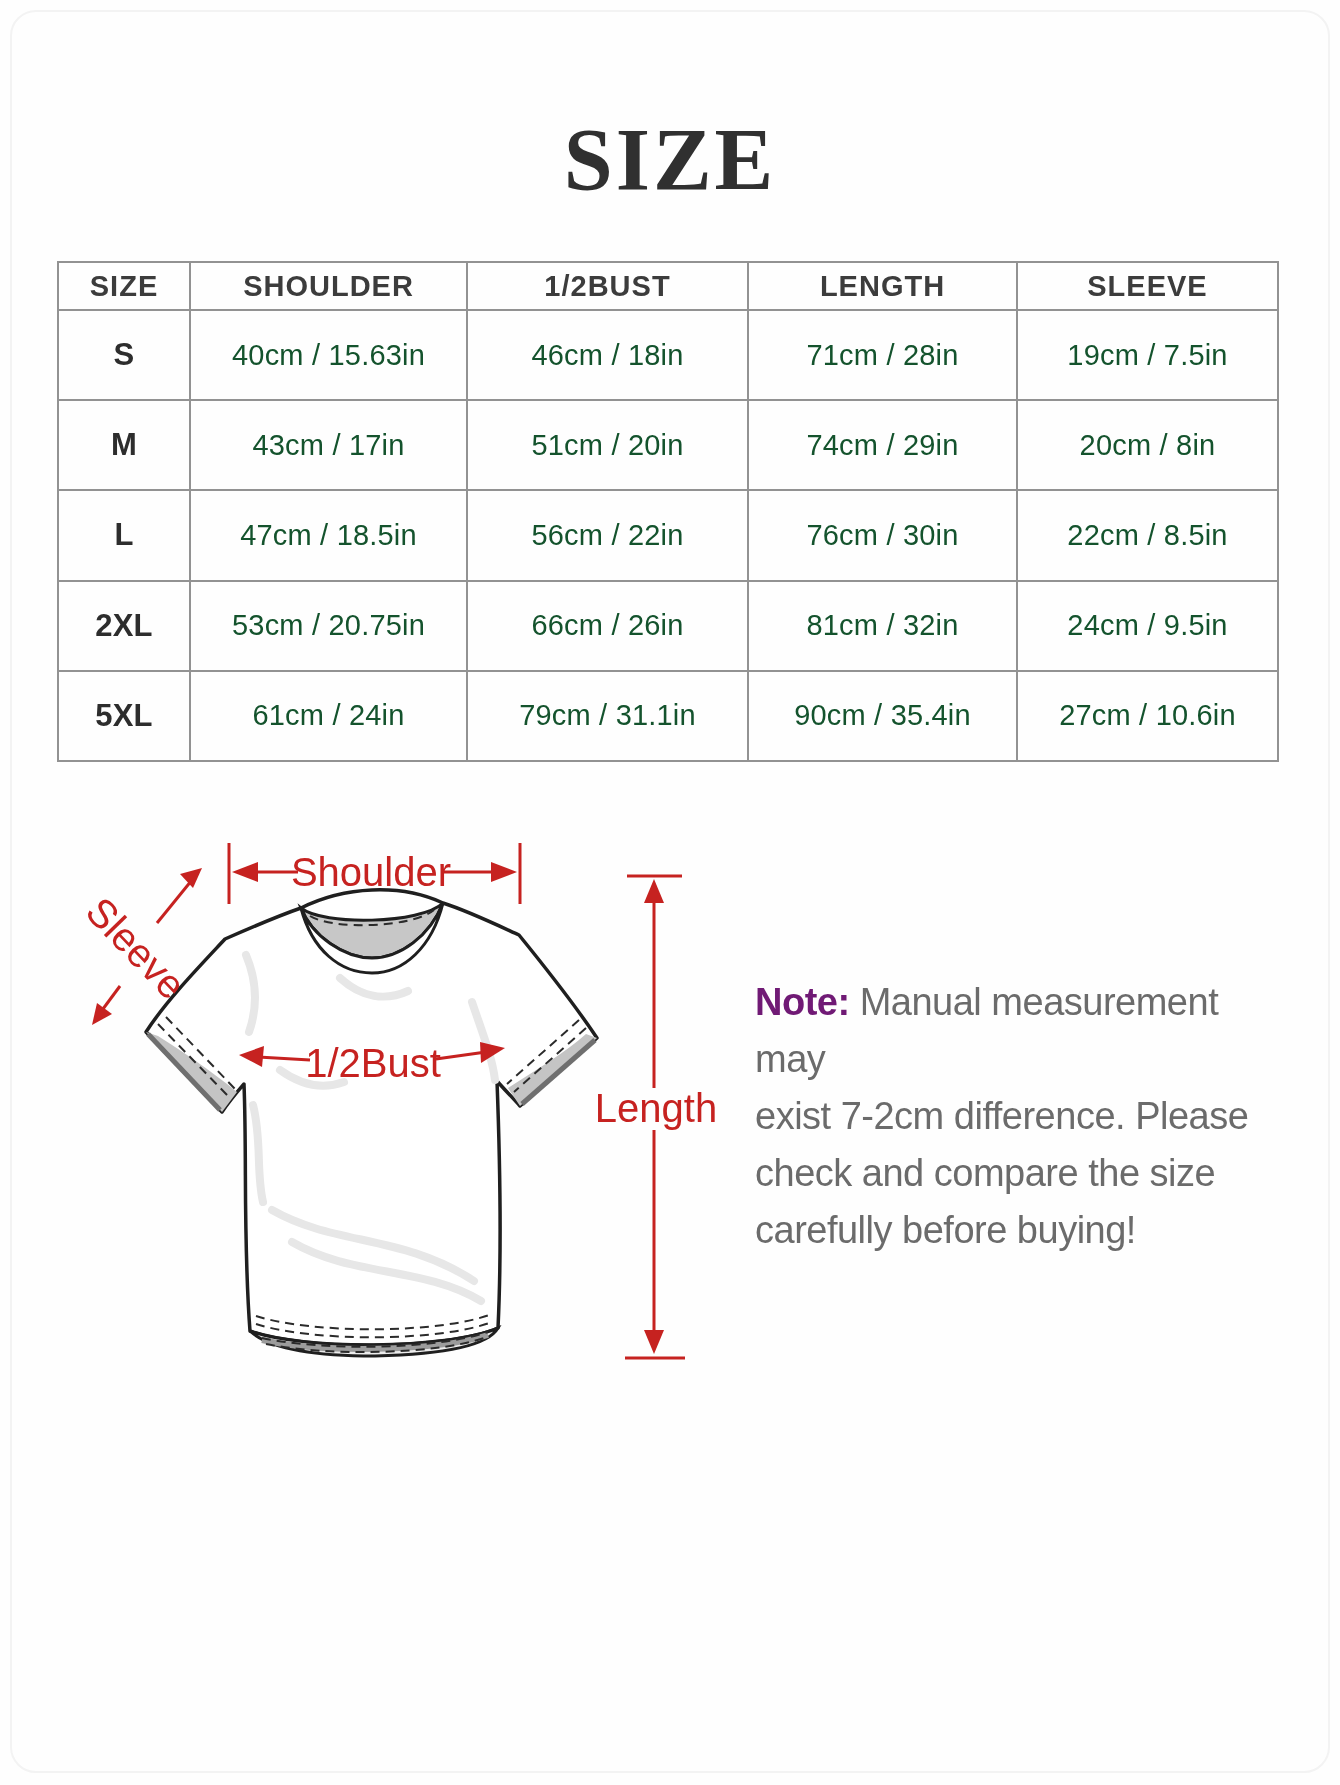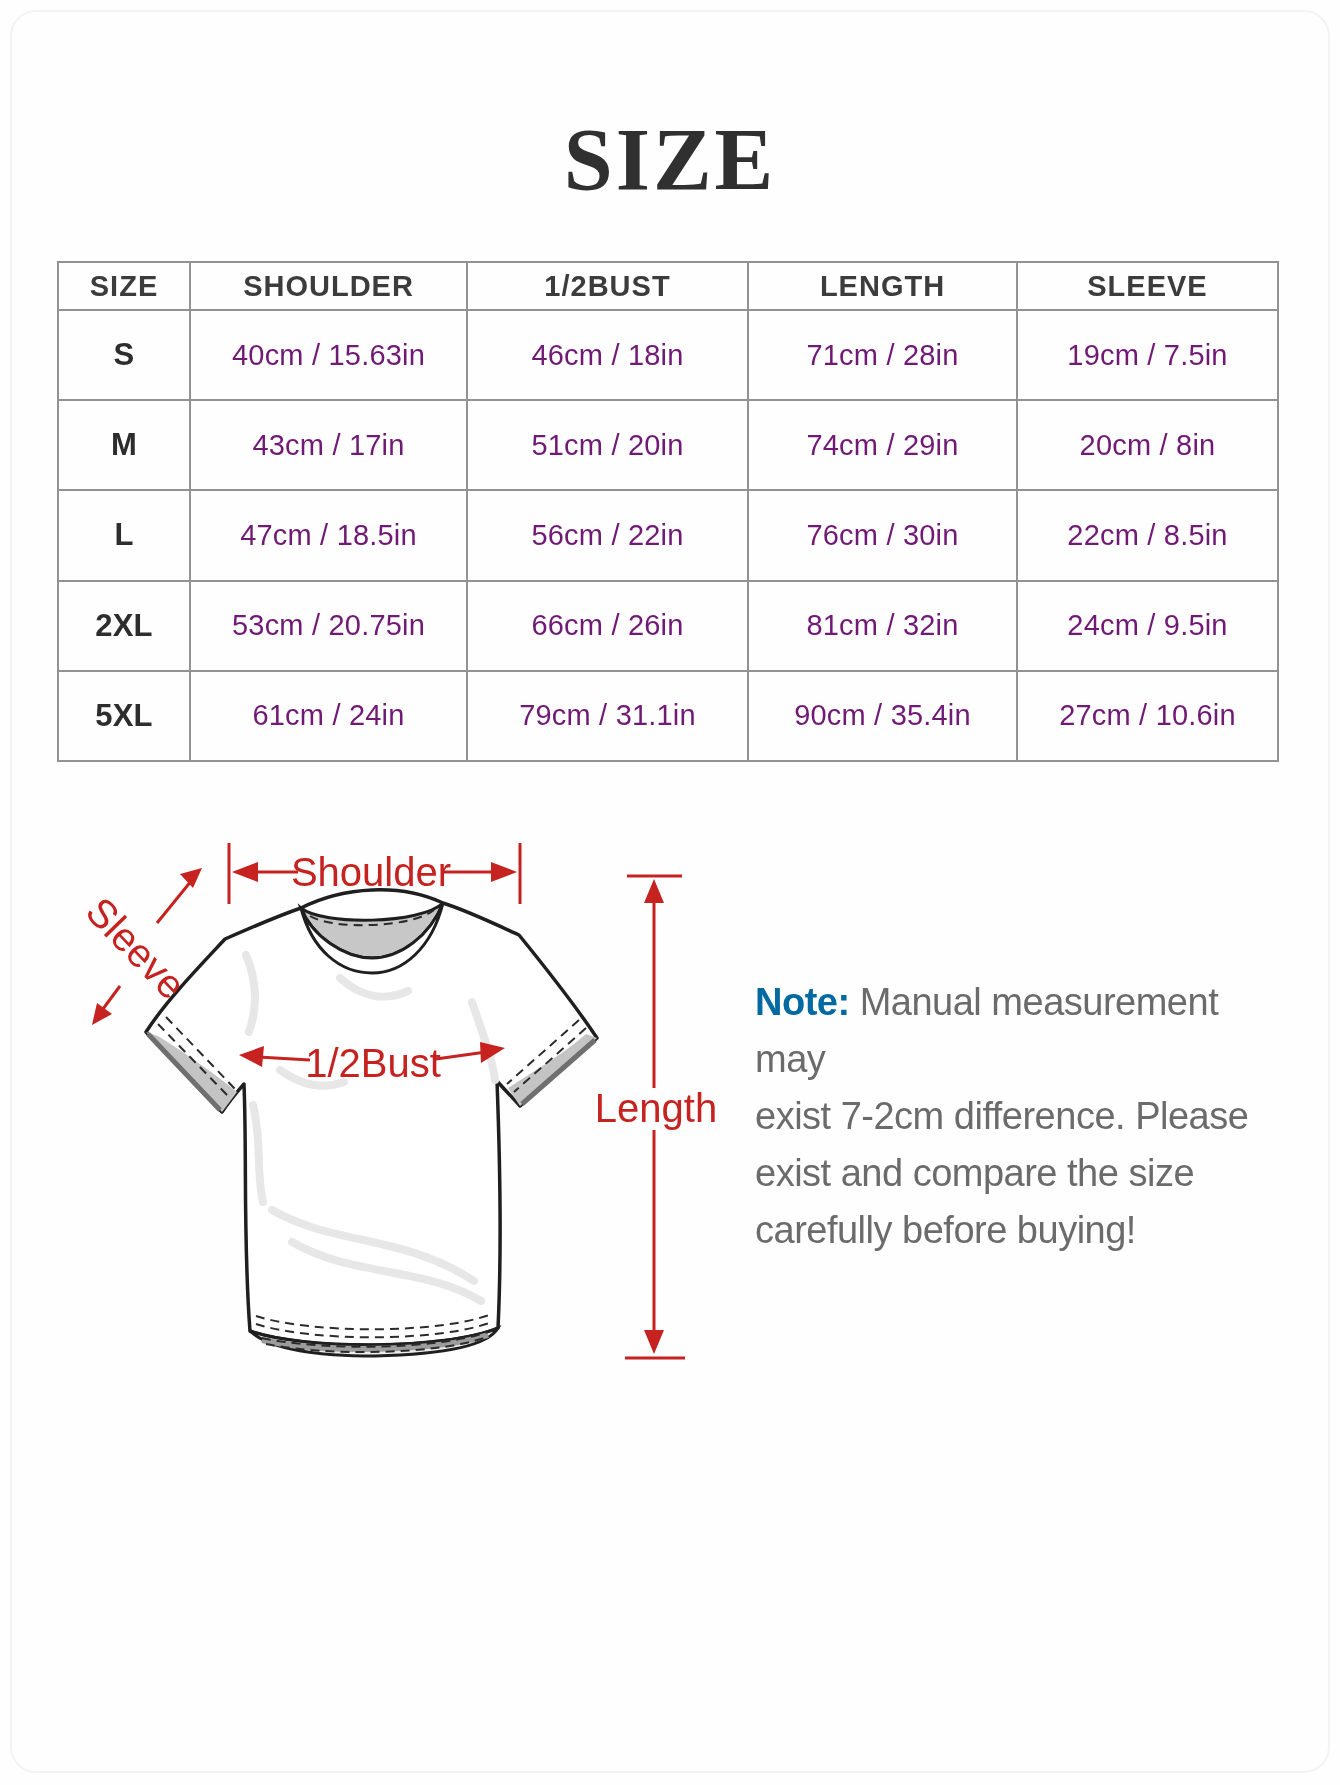--- a/index.html
+++ b/index.html
@@ -25,27 +25,27 @@
     width:100%;height:100%;border-collapse:collapse;table-layout:fixed;
   }
   table.size-table th,table.size-table td{
     border:2px solid #929292;text-align:center;vertical-align:middle;
     padding:0;background:#fefefe;
   }
   table.size-table th{
     font-size:29px;font-weight:bold;color:#3c3c3c;letter-spacing:1px;
     height:46px;
   }
-  table.size-table td{font-size:29px;color:#701a75;letter-spacing:0.2px;}
+  table.size-table td{font-size:29px;color:#14532d;letter-spacing:0.2px;}
   table.size-table td.size-col{font-size:31px;font-weight:bold;color:#2d2d2d;}
   .note-block{
     position:absolute;left:755px;top:974px;width:540px;
     font-size:38px;line-height:57px;color:#6b6b6b;letter-spacing:-0.5px;
   }
-  .note-block .note-prefix{font-weight:bold;color:#0369a1;}
+  .note-block .note-prefix{font-weight:bold;color:#701a75;}
   .diagram{position:absolute;left:40px;top:740px;width:700px;height:660px;}
   .dim-text{fill:#c62220;font-size:40px;font-family:"Liberation Sans",sans-serif;}
   .dim-line{stroke:#c62220;stroke-width:3;fill:none;}
   .dim-head{fill:#c62220;stroke:none;}
   .tee-outline{fill:#ffffff;stroke:#1f1f1f;stroke-width:3.5;stroke-linejoin:round;}
   .tee-line{stroke:#1f1f1f;fill:none;}
   .wrinkle{stroke:#e7e7e7;stroke-width:8;fill:none;stroke-linecap:round;}
   .stitch{stroke:#2b2b2b;stroke-width:2;fill:none;stroke-dasharray:9,6;}
 </style>
 </head>
@@ -202,15 +202,15 @@
     <path class="dim-line" d="M614,390 L614,594"></path>
     <polygon class="dim-head" points="614,614 604,590 624,590"></polygon>
     <path class="dim-line" d="M585,618 L645,618"></path>
     <text class="dim-text" x="616" y="382" text-anchor="middle">Length</text>
   </g>
 </svg>
 
 <div class="note-block">
   <div><span class="note-prefix">Note:</span> <span>Manual measurement may</span></div>
   <div>exist 7-2cm difference. Please</div>
-  <div>exist and compare the size</div>
+  <div>check and compare the size</div>
   <div>carefully before buying!</div>
 </div>
 
 </body></html>

